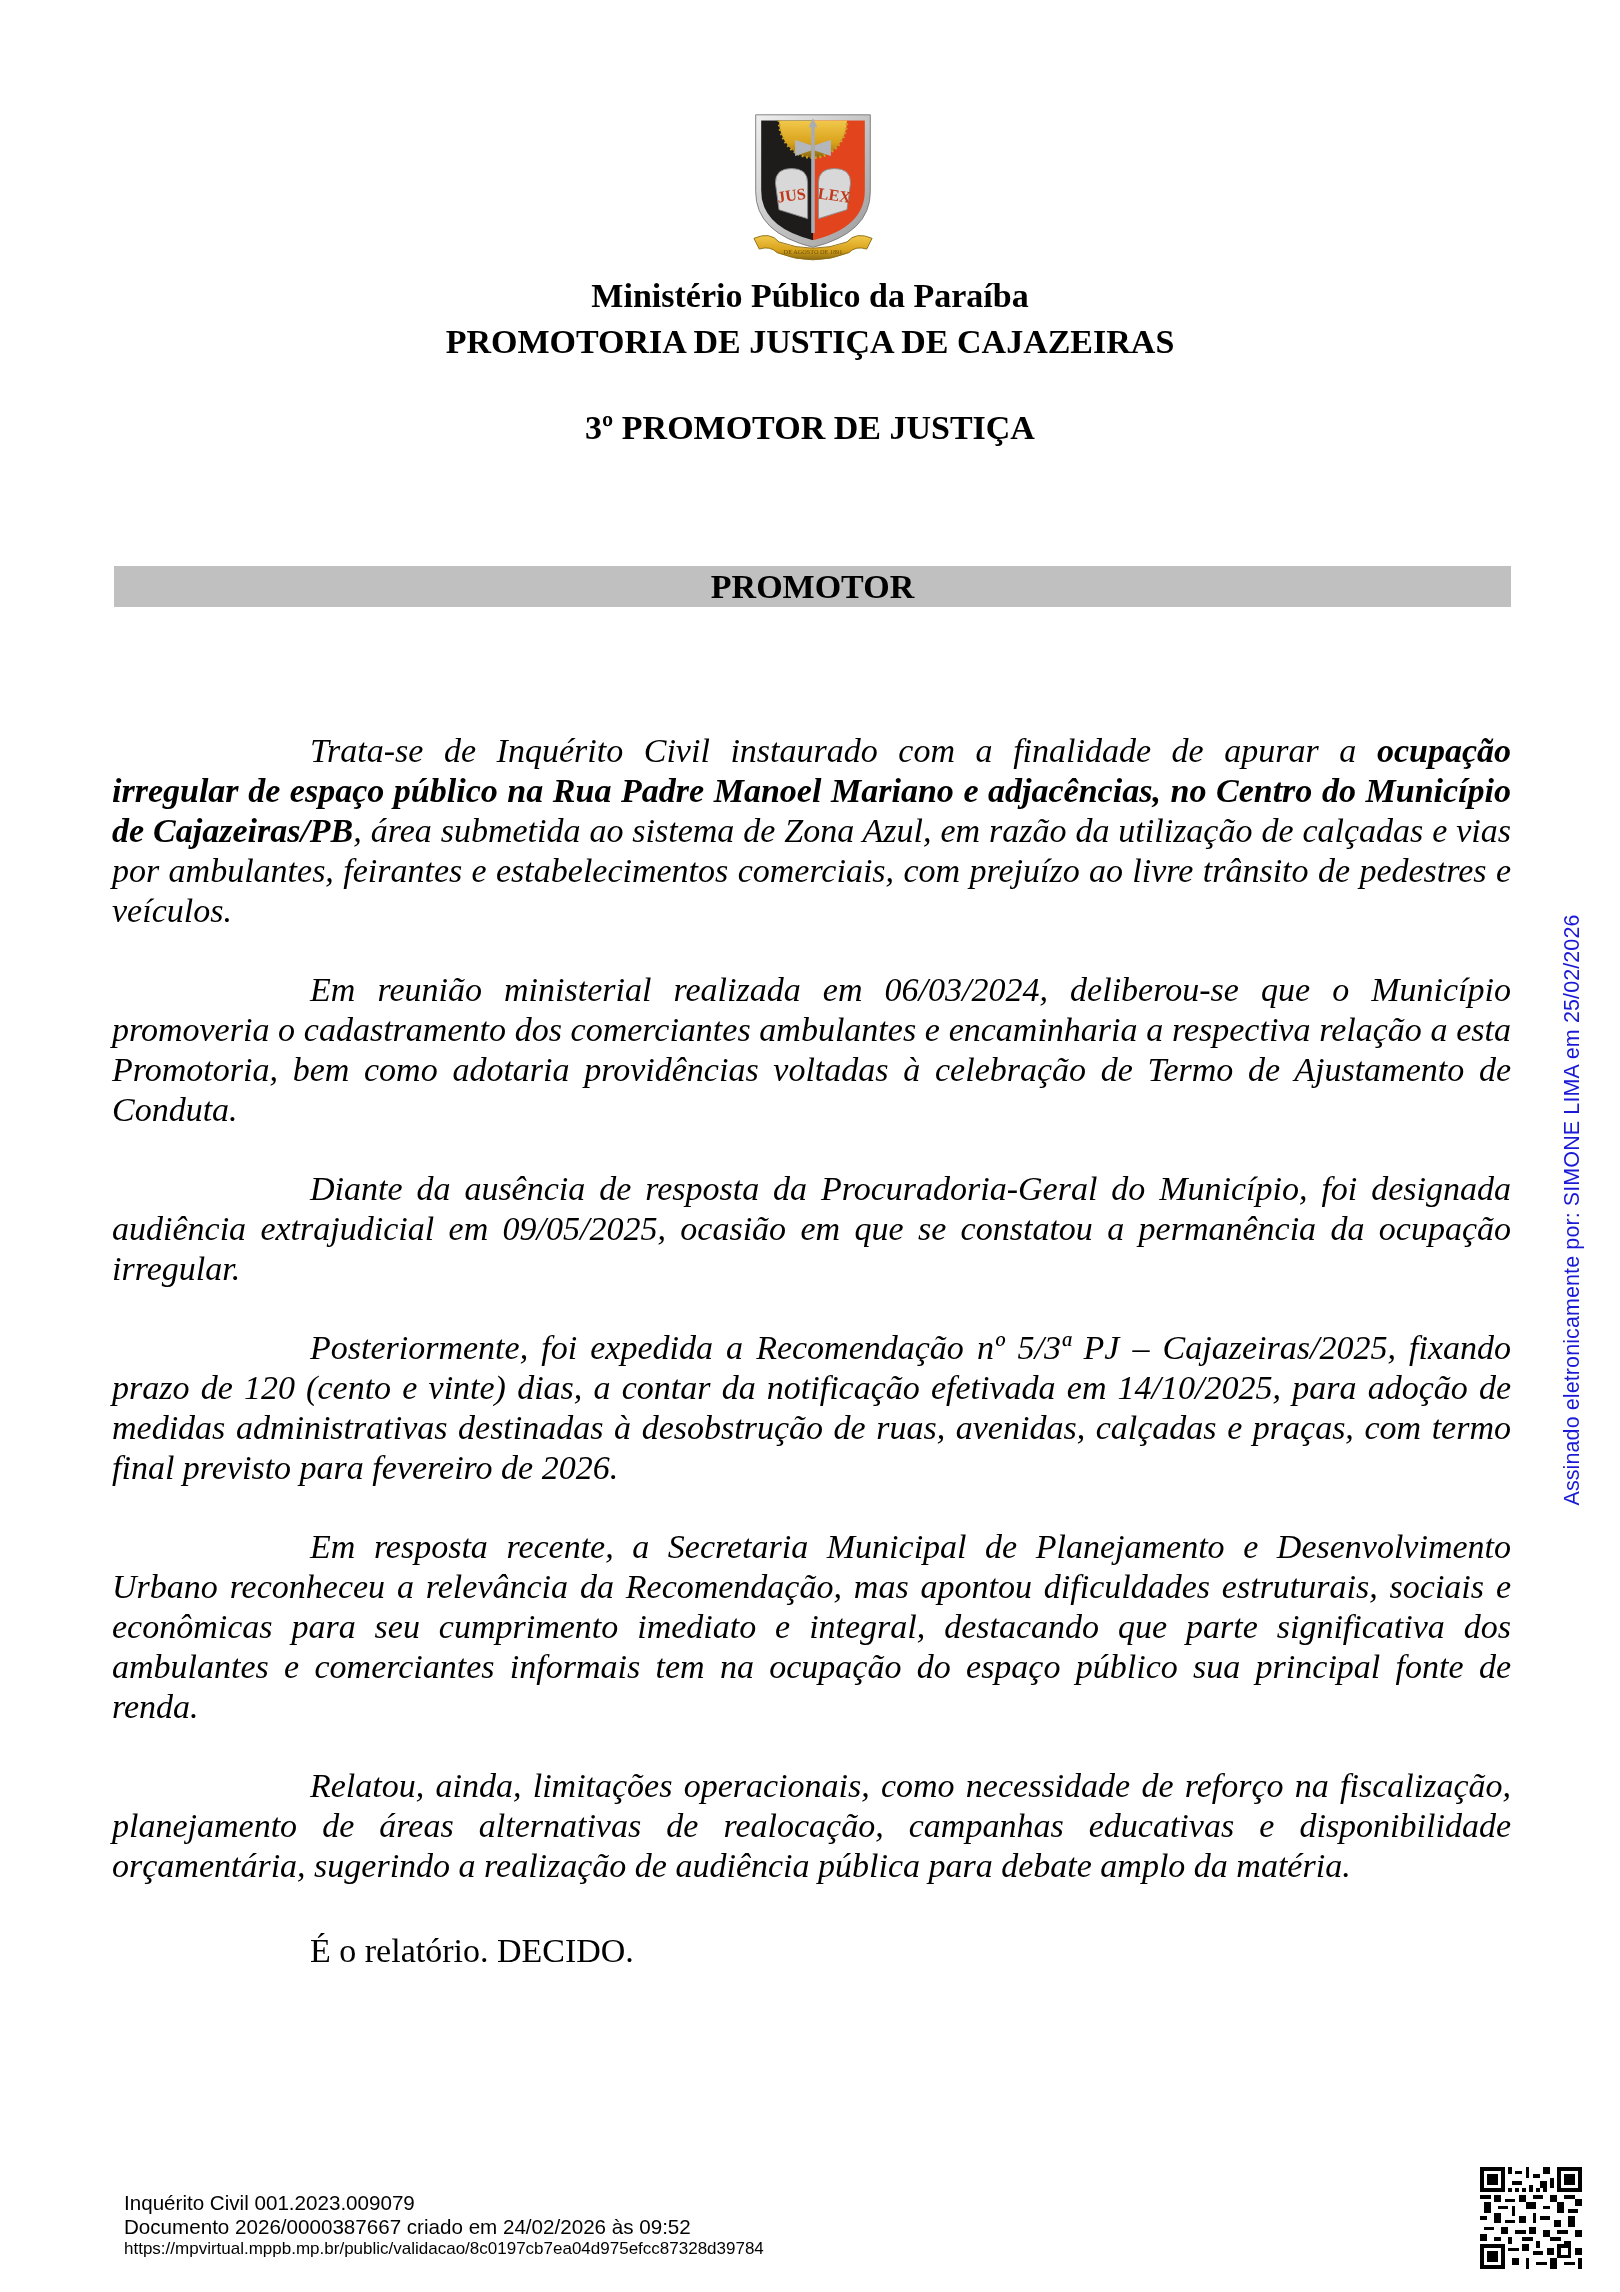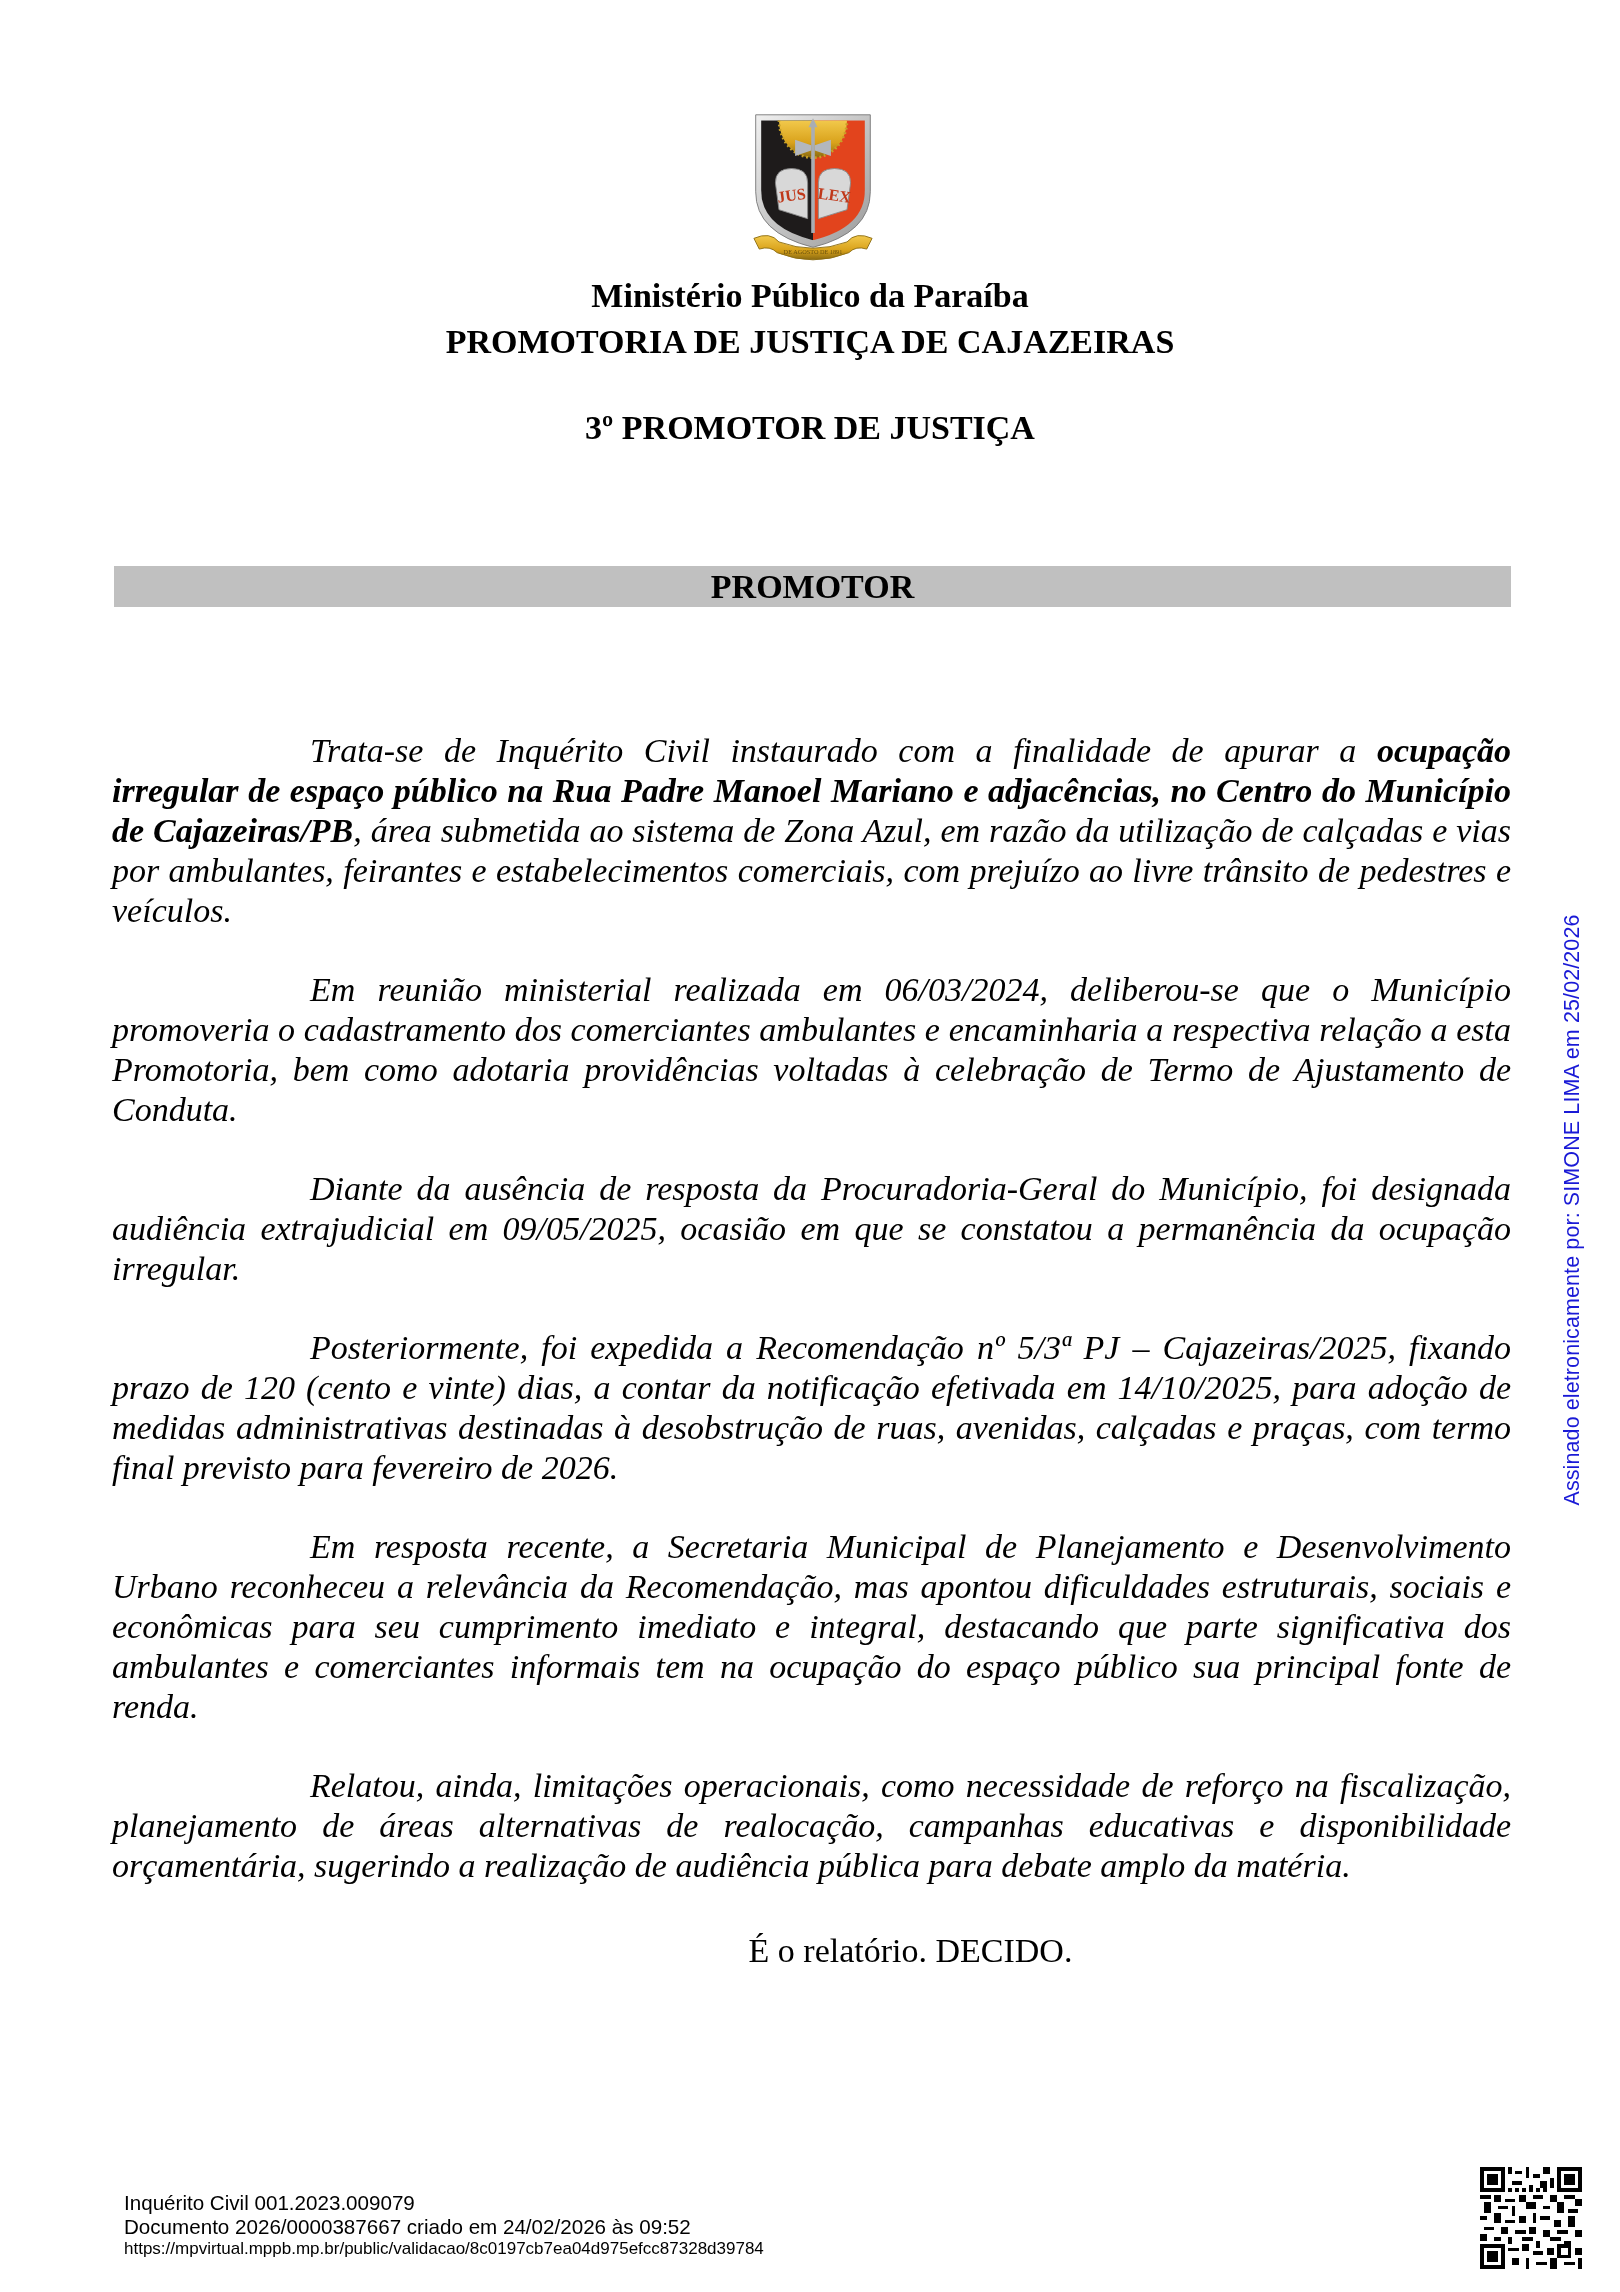--- a/index.html
+++ b/index.html
@@ -17,21 +17,21 @@
 
   .title-bar { position: absolute; left: 114px; top: 566px; width: 1397px; height: 41px;
                background: #c0c0c0; display: flex; align-items: center; justify-content: center; }
   .title-bar span { font-family: "Liberation Serif", serif; font-weight: bold; font-size: 34px;
                     line-height: 41px; color: #000; }
 
   .body { position: absolute; left: 112px; top: 731px; width: 1399px;
           font-family: "Liberation Serif", serif; font-size: 34px; line-height: 40px; color: #000; }
   .para { margin: 0 0 39px 0; text-indent: 198px; text-align: justify; font-style: italic; }
   .para b { font-weight: bold; }
-  .closing { margin: 0; text-indent: 198px; padding-top: 6.3px; text-align: center; }
+  .closing { margin: 0; text-indent: 198px; padding-top: 6.3px; }
 
   .stamp { position: absolute; left: 1554px; top: 869px; width: 36px; height: 682px; }
   .stamp span { position: absolute; left: 50%; top: 50%; transform: translate(-50%, -50%) rotate(-90deg);
                 white-space: nowrap; font-family: "Liberation Sans", sans-serif; font-size: 21.5px;
                 color: #1a1ad6; letter-spacing: 0.1px; }
 
   .footer { position: absolute; left: 124px; top: 2191px; font-family: "Liberation Sans", sans-serif; color: #000; }
   .footer .f1, .footer .f2 { font-size: 20.6px; line-height: 24px; display: block; white-space: nowrap; }
   .footer .f3 { font-size: 17px; line-height: 19.7px; display: block; white-space: nowrap; }
 

